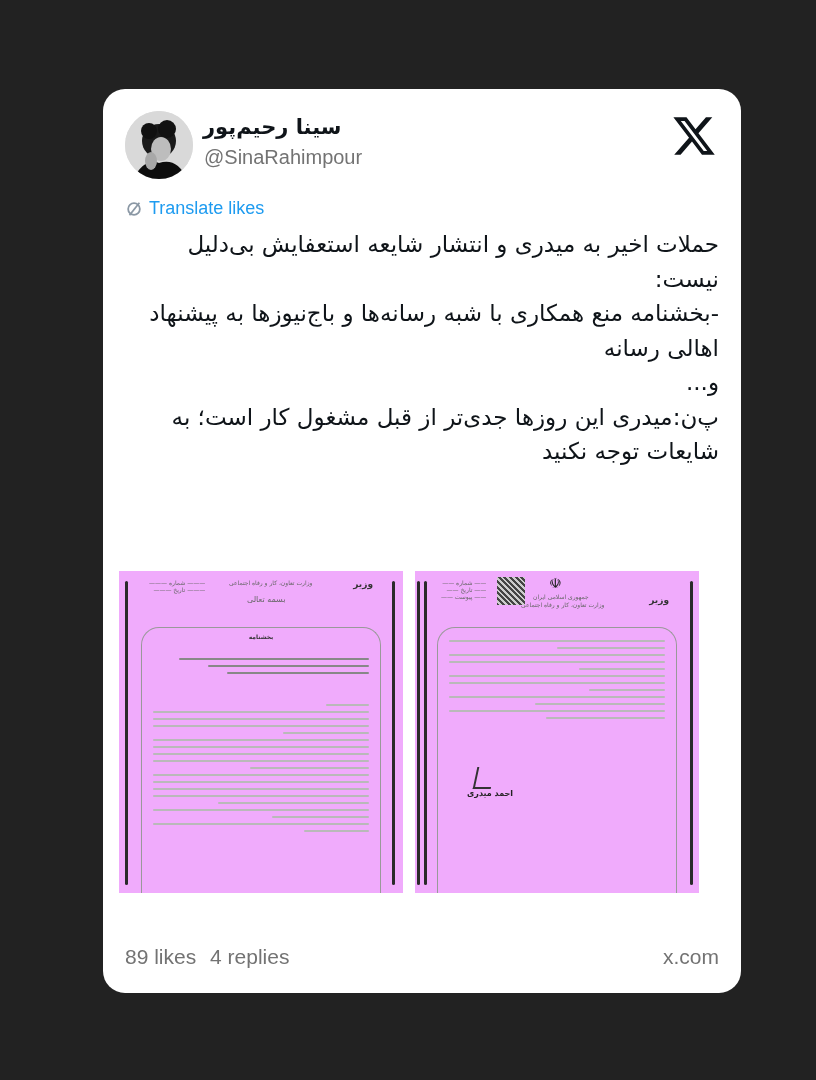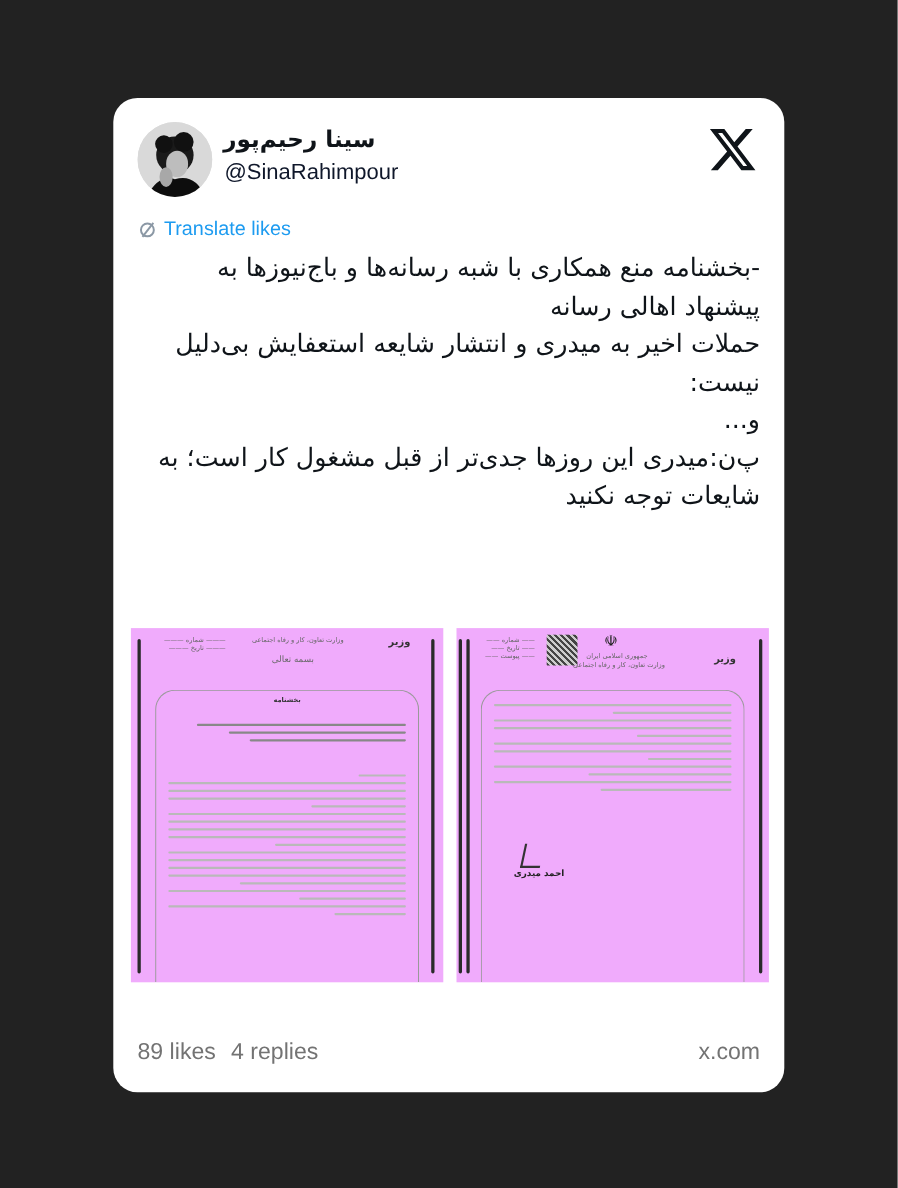--- a/index.html
+++ b/index.html
@@ -1,20 +1,20 @@
 <!DOCTYPE html>
 <html><head>
 <meta charset="utf-8">
 <style>
   html,body{margin:0;padding:0;}
   body{width:816px;height:1080px;background:#222222;position:relative;overflow:hidden;font-family:"DejaVu Sans",sans-serif;}
-  .card{position:absolute;left:103px;top:89px;width:610px;height:904px;background:#ffffff;border-radius:22px;}
+  .card{position:absolute;left:103px;top:89px;width:610px;height:904px;background:#ffffff;border-radius:22px;padding-left:28px;}
   .avatar{position:absolute;left:22px;top:22px;width:68px;height:68px;border-radius:50%;overflow:hidden;background:#ddd;}
   .name{position:absolute;left:100px;top:26px;font-size:21px;font-weight:bold;color:#0f1419;direction:rtl;}
-  .handle{position:absolute;left:101px;top:57px;font-size:20px;color:#0f172a;font-family:"Liberation Sans",sans-serif;}
+  .handle{position:absolute;left:101px;top:57px;font-size:20px;color:#737373;font-family:"Liberation Sans",sans-serif;}
   .xlogo{position:absolute;right:24px;top:24px;width:46px;height:46px;}
   .translate{position:absolute;left:22px;top:109px;display:flex;align-items:center;gap:6px;color:#1d9bf0;font-size:18px;font-family:"Liberation Sans",sans-serif;}
   .translate svg{width:18px;height:18px;}
   .body{position:absolute;left:20px;right:22px;top:138px;direction:rtl;text-align:right;font-size:23px;line-height:34.5px;color:#0f1419;font-family:"DejaVu Sans",sans-serif;}
   .body p{margin:0;}
   .media{position:absolute;left:16px;top:482px;width:580px;height:322px;display:flex;gap:12px;}
   .doc{flex:1;position:relative;background:#f0abfc;overflow:hidden;}
   .doc .edge{position:absolute;top:10px;bottom:8px;width:3px;background:#2a2a2a;border-radius:2px;}
   .doc .frame{position:absolute;left:22px;right:22px;top:56px;bottom:0;border:1.5px solid #999;border-bottom:none;border-radius:18px 18px 0 0;}
   .doc .hdr{position:absolute;top:8px;font-size:6px;color:#666;direction:rtl;}
@@ -56,22 +56,22 @@
 
   <div class="translate">
     <svg viewBox="0 0 20 20">
         <circle cx="10" cy="10" r="6.5" fill="none" stroke="#8b98a5" stroke-width="2"></circle>
         <line x1="5" y1="17" x2="16" y2="3" stroke="#8b98a5" stroke-width="2"></line>
       </svg>
     <span>Translate likes</span>
   </div>
 
   <div class="body">
+    <p>حملات اخیر به میدری و انتشار شایعه استعفایش بی‌دلیل نیست:</p>
     <p>-بخشنامه منع همکاری با شبه رسانه‌ها و باج‌نیوزها به پیشنهاد اهالی رسانه</p>
-    <p>حملات اخیر به میدری و انتشار شایعه استعفایش بی‌دلیل نیست:</p>
     <p>و...</p>
     <p>پ‌ن:میدری این روزها جدی‌تر از قبل مشغول کار است؛ به شایعات توجه نکنید</p>
   </div>
 
   <div class="media">
 
     <div class="doc">
       <div class="edge" style="left:6px;"></div>
       <div class="edge" style="right:8px;"></div>
       <div class="hdr" style="left:30px;">——— شماره ———<br>——— تاریخ ———</div>

